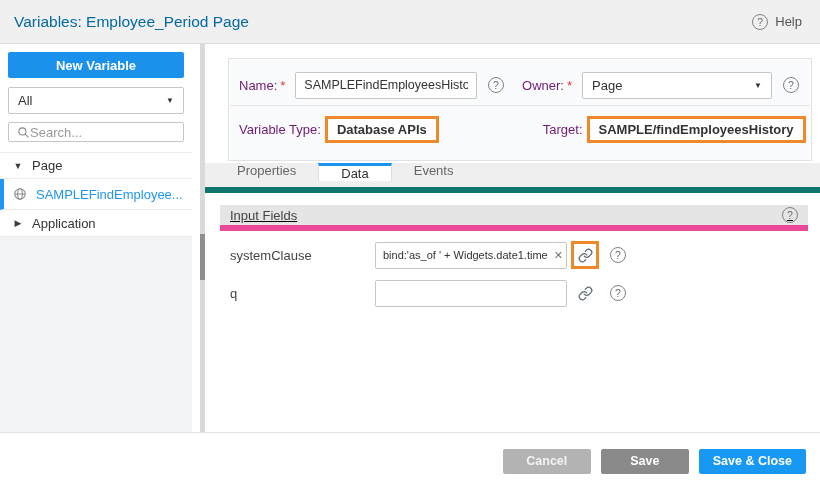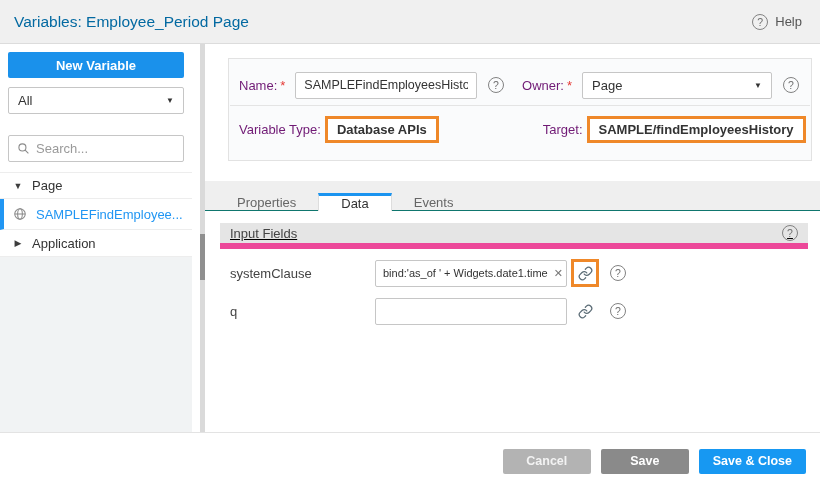--- a/index.html
+++ b/index.html
@@ -17,21 +17,21 @@
 
   
   .body-row { flex:1 1 auto; display:flex; min-height:0; }
 
   
   .sidebar { width:205px; flex:0 0 auto; display:flex; flex-direction:column; position:relative; background:#fff; }
   .sidebar-inner { flex:1 1 auto; display:flex; flex-direction:column; padding-right:13px; }
   .btn-new-variable { margin:8px 8px 0 8px; height:26px; background:#1a91eb; color:#fff; font-weight:700; font-size:13px; border:none; border-radius:2px; display:flex; align-items:center; justify-content:center; cursor:pointer; }
   .filter-select { margin:9px 8px 0 8px; height:27px; background:#fff; border:1px solid #c6c6c6; border-radius:2px; display:flex; align-items:center; justify-content:space-between; padding:0 9px; font-size:13px; color:#333; cursor:pointer; }
   .caret { font-size:8px; color:#333; }
-  .search-box { margin:21px 8px 0 8px; height:27px; border:1px solid #c6c6c6; border-radius:2px; display:flex; align-items:center; padding:0 8px; gap:6px; background:#fff; }
+  .search-box { margin:8px 8px 0 8px; height:20px; border:1px solid #c6c6c6; border-radius:2px; display:flex; align-items:center; padding:0 8px; background:#fff; }
   .search-box input { border:none; outline:none; font-size:13px; color:#333; width:100%; font-family:"Liberation Sans", sans-serif; }
   .search-box input::placeholder { color:#9a9a9a; }
   .tree { margin-top:10px; }
   .tree-row { height:27px; display:flex; align-items:center; gap:9px; padding-left:13px; border-bottom:1px solid #ededed; font-size:13px; color:#333; cursor:pointer; background:#fff; }
   .tree-row:first-child { border-top:1px solid #ededed; }
   .tree-arrow { font-size:9px; color:#3d3d3d; width:10px; text-align:center; }
   .tree-row.selected { height:31px; border-left:4px solid #2196f3; padding-left:9px; color:#2196f3; }
   .tree-row.selected .tree-label { color:#2196f3; }
   .sidebar-fill { flex:1 1 auto; background:#f1f3f4; }
   .scrollbar-track { position:absolute; top:0; right:0; width:5px; height:100%; background:#dadada; }
@@ -48,21 +48,21 @@
   .name-input { width:207px; margin-left:10px; }
   .fake-select { height:27px; border:1px solid #c6c6c6; border-radius:2px; background:#fff; display:flex; align-items:center; justify-content:space-between; padding:0 9px; font-size:13px; color:#333; cursor:pointer; }
   .owner-select { width:190px; margin-left:10px; }
   .qm { margin-left:11px; }
   .owner-group { margin-left:18px; display:flex; align-items:center; }
   .panel-divider { border-top:1px solid #e4e4e4; margin:0 1px; }
   .highlight-box { border:3px solid #ef8829; background:#fff; padding:3px 9px; font-size:13px; font-weight:700; color:#333; margin-left:4px; white-space:nowrap; }
   .target-label { margin-left:104px; }
 
   
-  .tabbar { margin-top:20px; height:30px; background:#efefef; border-bottom:1px solid #0f766e; display:flex; align-items:flex-end; padding-left:10px; flex:0 0 auto; }
+  .tabbar { margin-top:2px; height:30px; background:#efefef; border-bottom:6px solid #0f766e; display:flex; align-items:flex-start; padding-left:10px; flex:0 0 auto; }
   .tab { padding:0 22px; display:flex; align-items:center; font-size:13px; color:#666; cursor:pointer; }
   .tab.active { background:#fff; border-top:3px solid #1a94f0; border-left:1px solid #ddd; border-right:1px solid #ddd; color:#333; margin-bottom:-1px; padding-top:0; }
 
   
   .tab-content { flex:1 1 auto; padding:12px 12px 0 15px; background:#fff; }
   .section-header { height:26px; background:#e5e5e5; border-bottom:6px solid #ec4899; display:flex; align-items:center; justify-content:space-between; padding:0 10px;text-decoration:underline; }
   .section-title { font-size:13px; color:#444; }
   .field-row { display:flex; align-items:center; margin-top:10px; padding-left:10px; height:28px; }
   .input-label { width:145px; font-size:13px; color:#444; flex:0 0 auto; }
   .value-wrap { position:relative; width:192px; flex:0 0 auto; }

